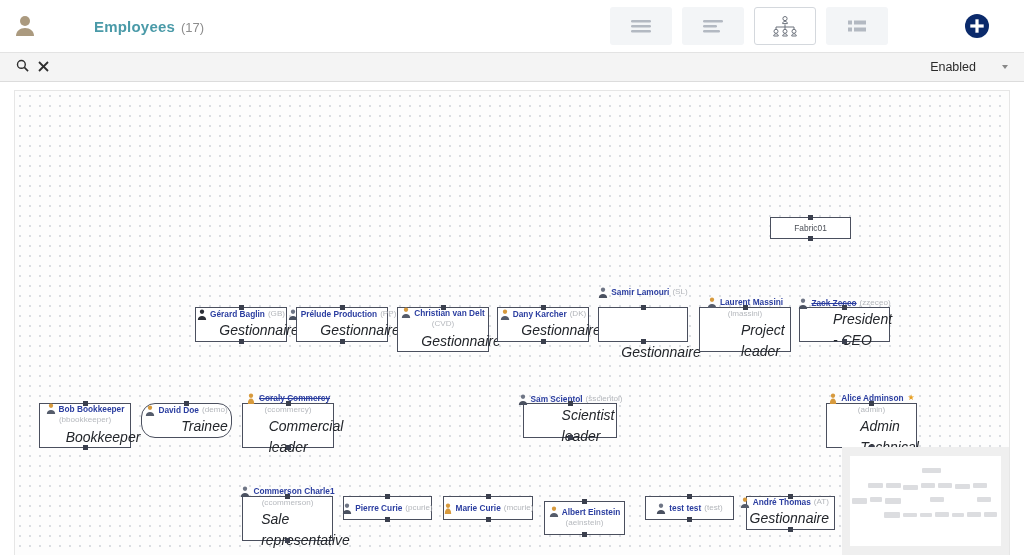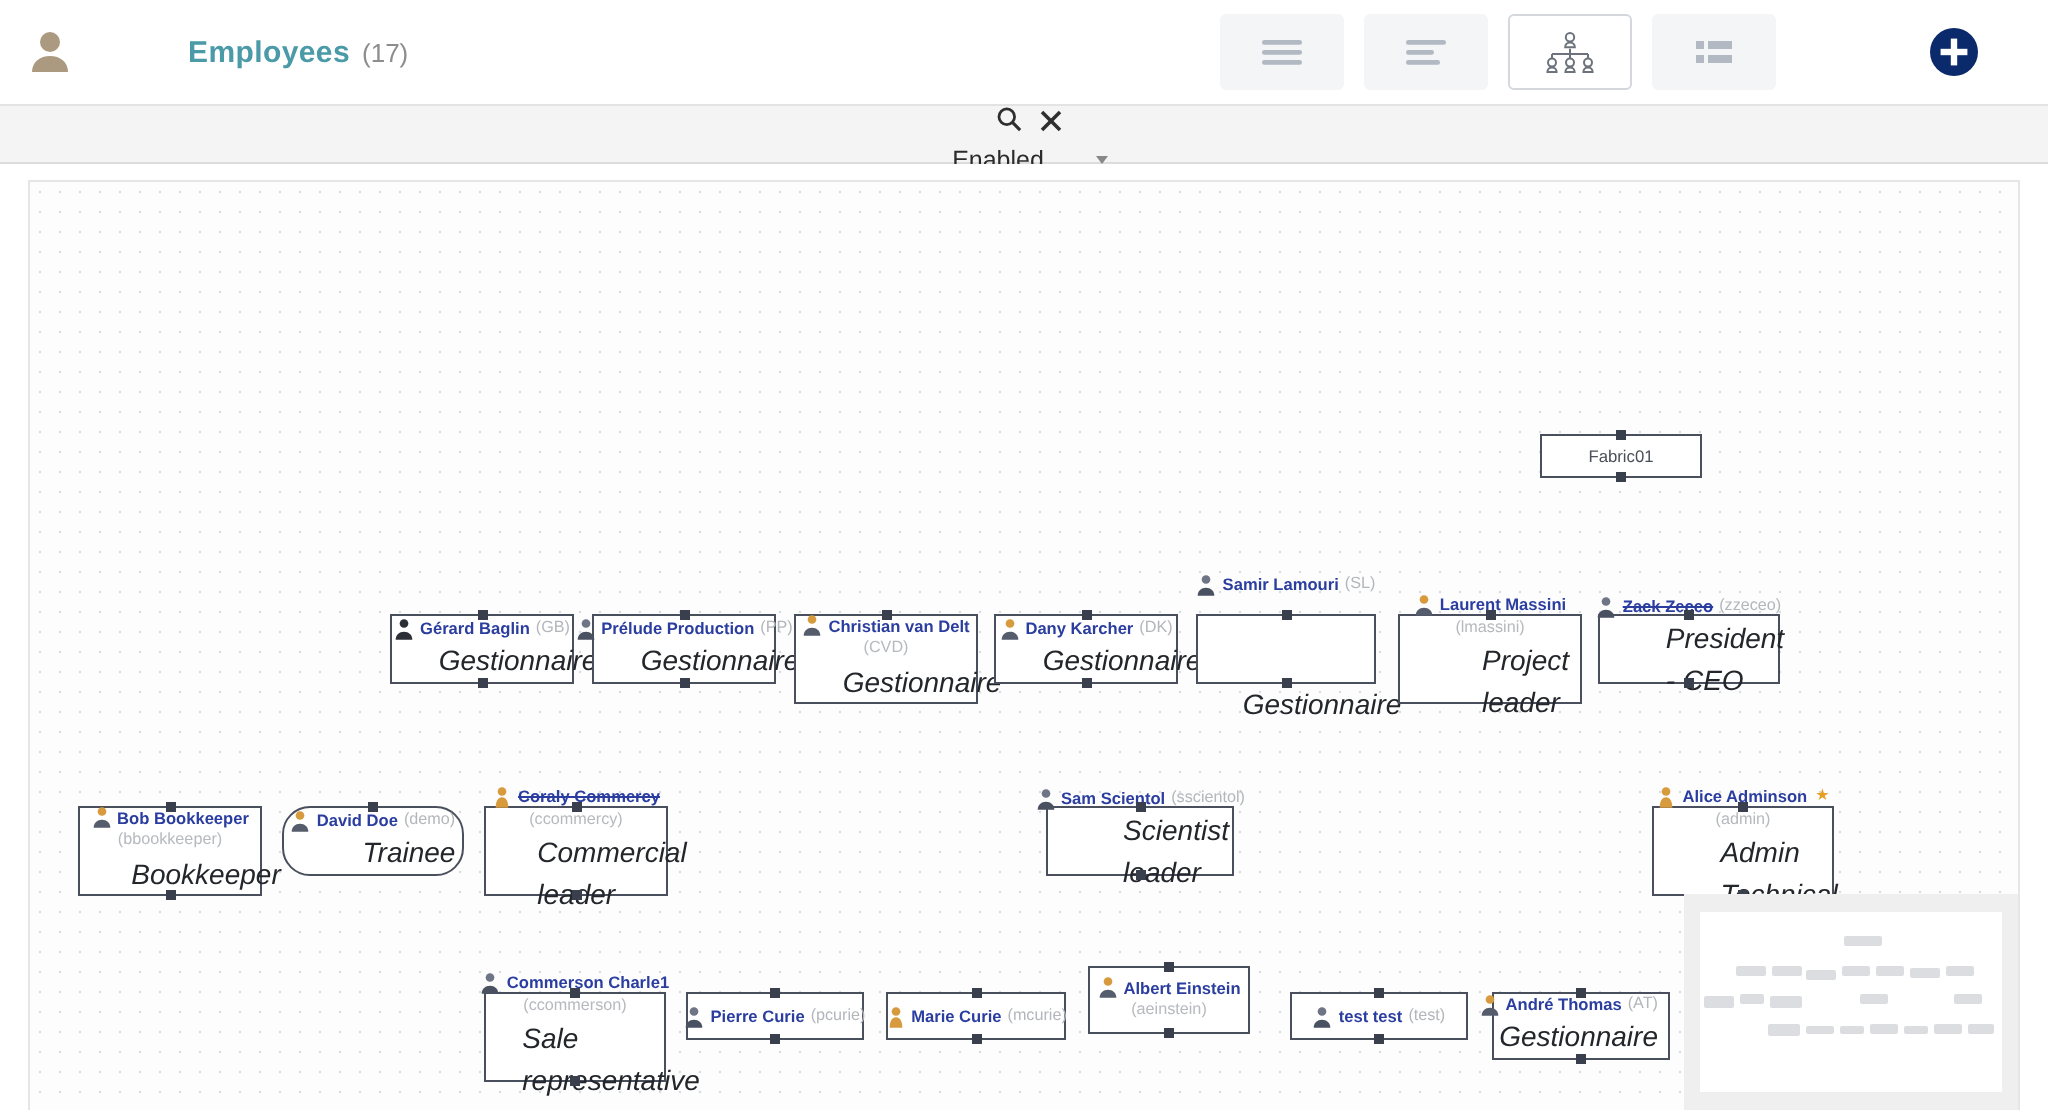--- a/index.html
+++ b/index.html
@@ -42,21 +42,20 @@
   }
 
   
   #searchbar {
     height: 30px;
     background: #f4f4f4;
     border-top: 1px solid #e3e3e3;
     border-bottom: 1px solid #dcdcdc;
     display:flex; align-items:center;
     padding: 0 12px 0 16px;
-    flex-direction: column;
   }
   .sb-icons { display:flex; align-items:center; gap:9px; }
   .sb-spacer { flex:1; }
   .sb-select {
     display:flex; align-items:center; gap:26px;
     font-size:12.5px; color:#2b2b2b;
     padding: 2px 4px 2px 6px; cursor:pointer;
   }
   .caret { width:0;height:0;border-left:3.5px solid transparent;border-right:3.5px solid transparent;border-top:4.5px solid #888; }
 
@@ -478,21 +477,21 @@
                 <circle cx="6" cy="3.2" r="2.6" fill="#d79a3d"></circle>
                 <path d="M2.2 13c0-4 1.5-6.4 3.8-6.4S9.8 9 9.8 13z" fill="#d79a3d"></path>
               </svg>
             </span>
             <span class="nd-name">Marie Curie</span>
             <span class="nd-code-inline">(mcurie)</span>
           </div>
           <span class="handle top"></span>
           <span class="handle bot"></span>
         </div>
-        <div class="node" style="left: 529px; top: 392px; width: 81px; height: 34px;">
+        <div class="node" style="left: 529px; top: 410px; width: 81px; height: 34px;">
           <div class="nd-line1">
             <span class="nd-icon">
               <svg viewBox="0 0 12 13" width="10" height="11">
                 <circle cx="6" cy="3.2" r="2.6" fill="#d79a3d"></circle>
                 <path d="M1 13c0-3 2.2-4.8 5-4.8s5 1.8 5 4.8z" fill="#555c6b"></path>
               </svg>
             </span>
             <span class="nd-name">Albert Einstein</span>
           </div>
           <div class="nd-code-block">(aeinstein)</div>

